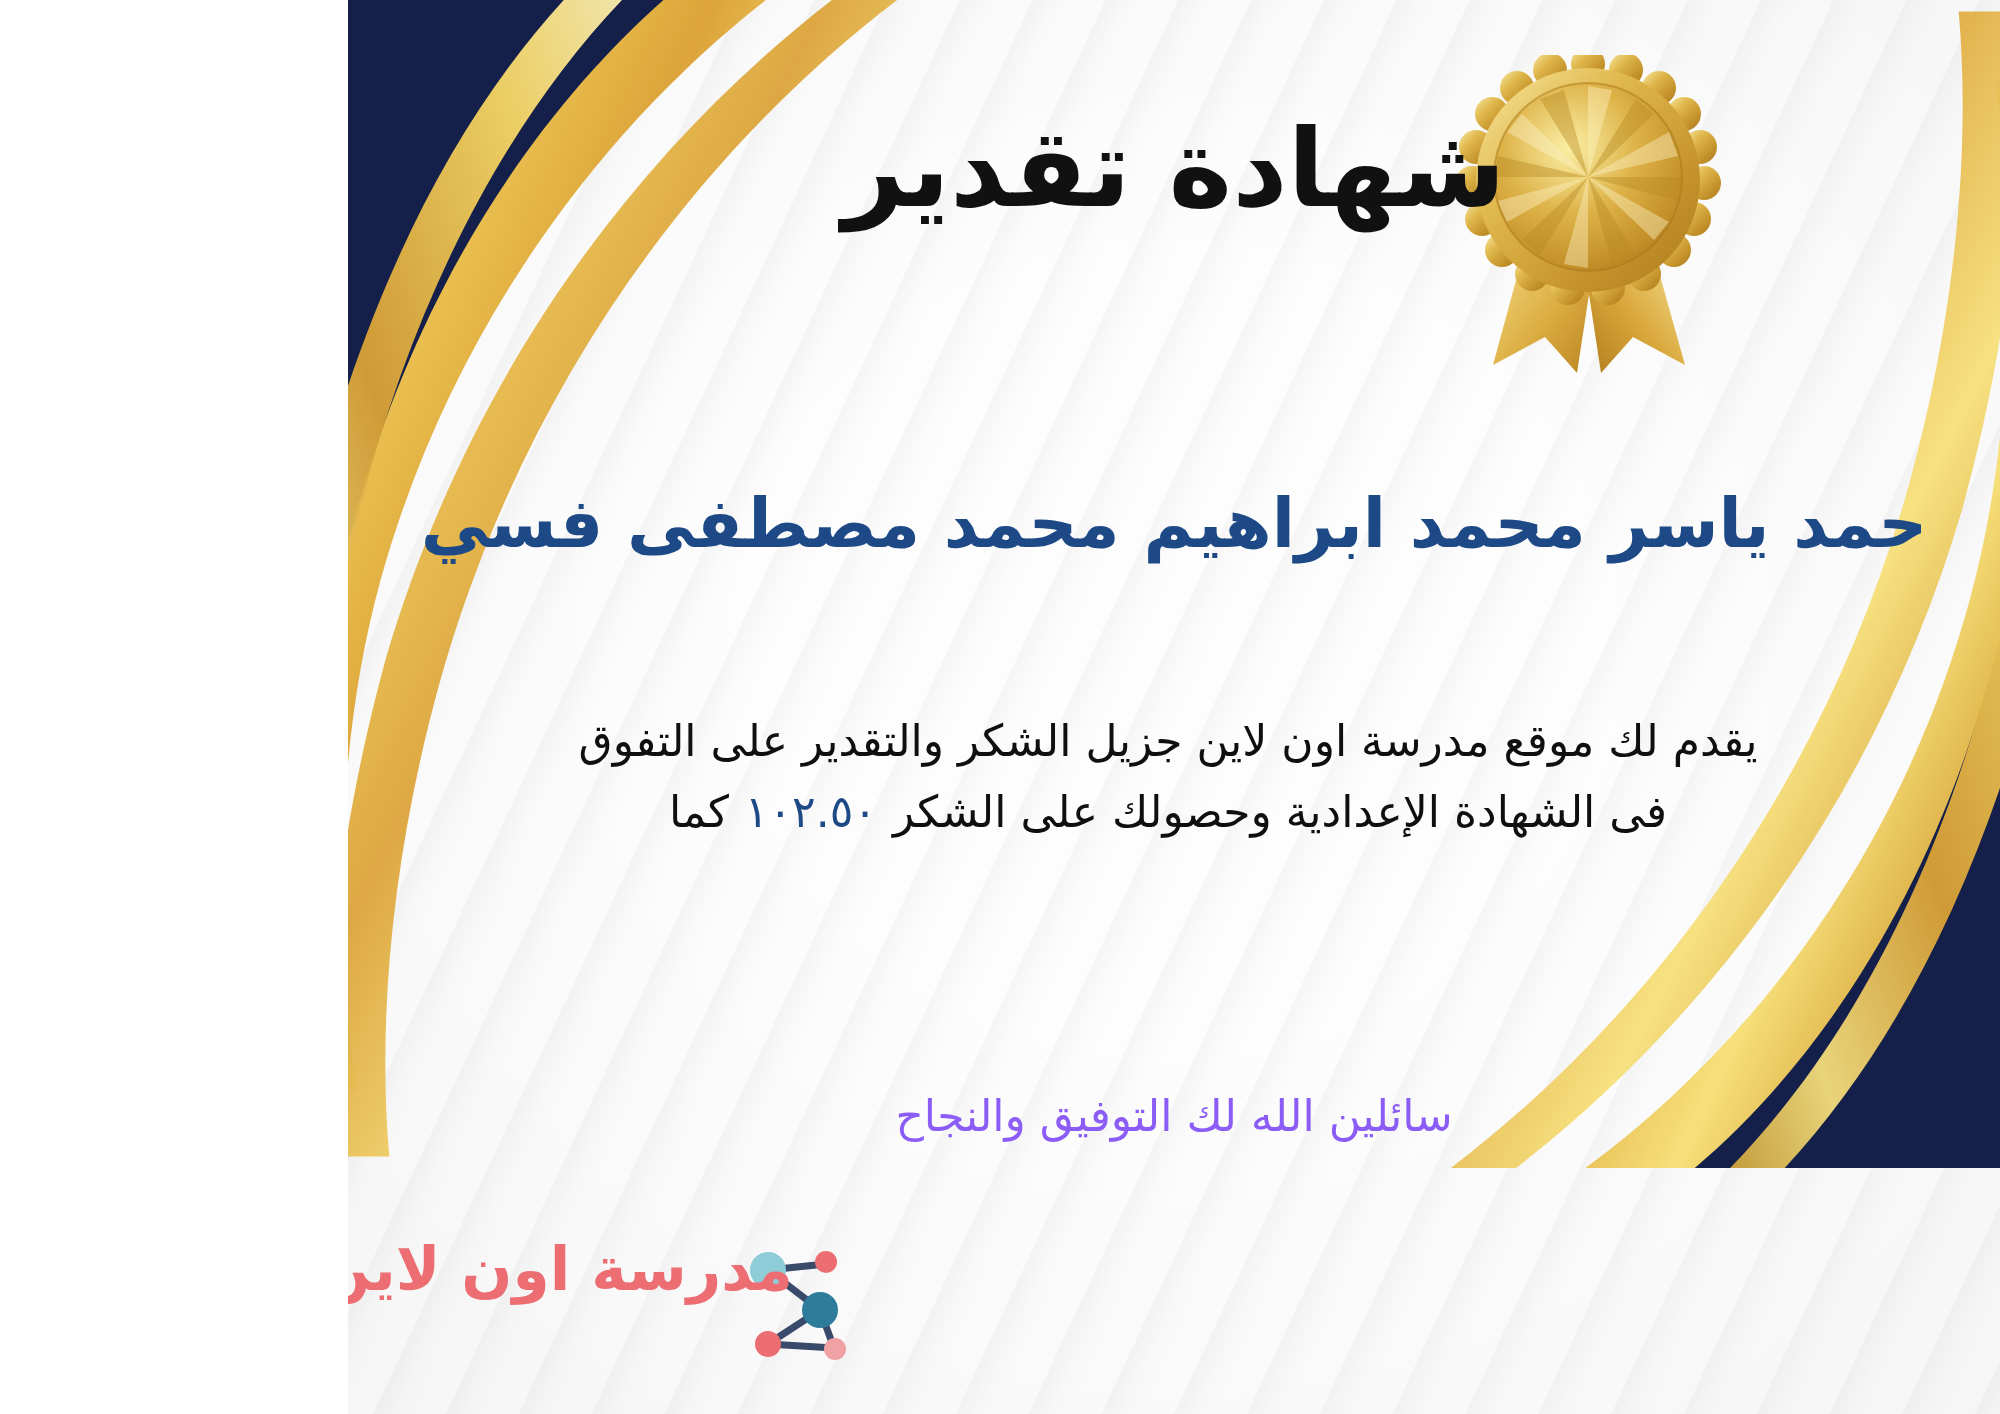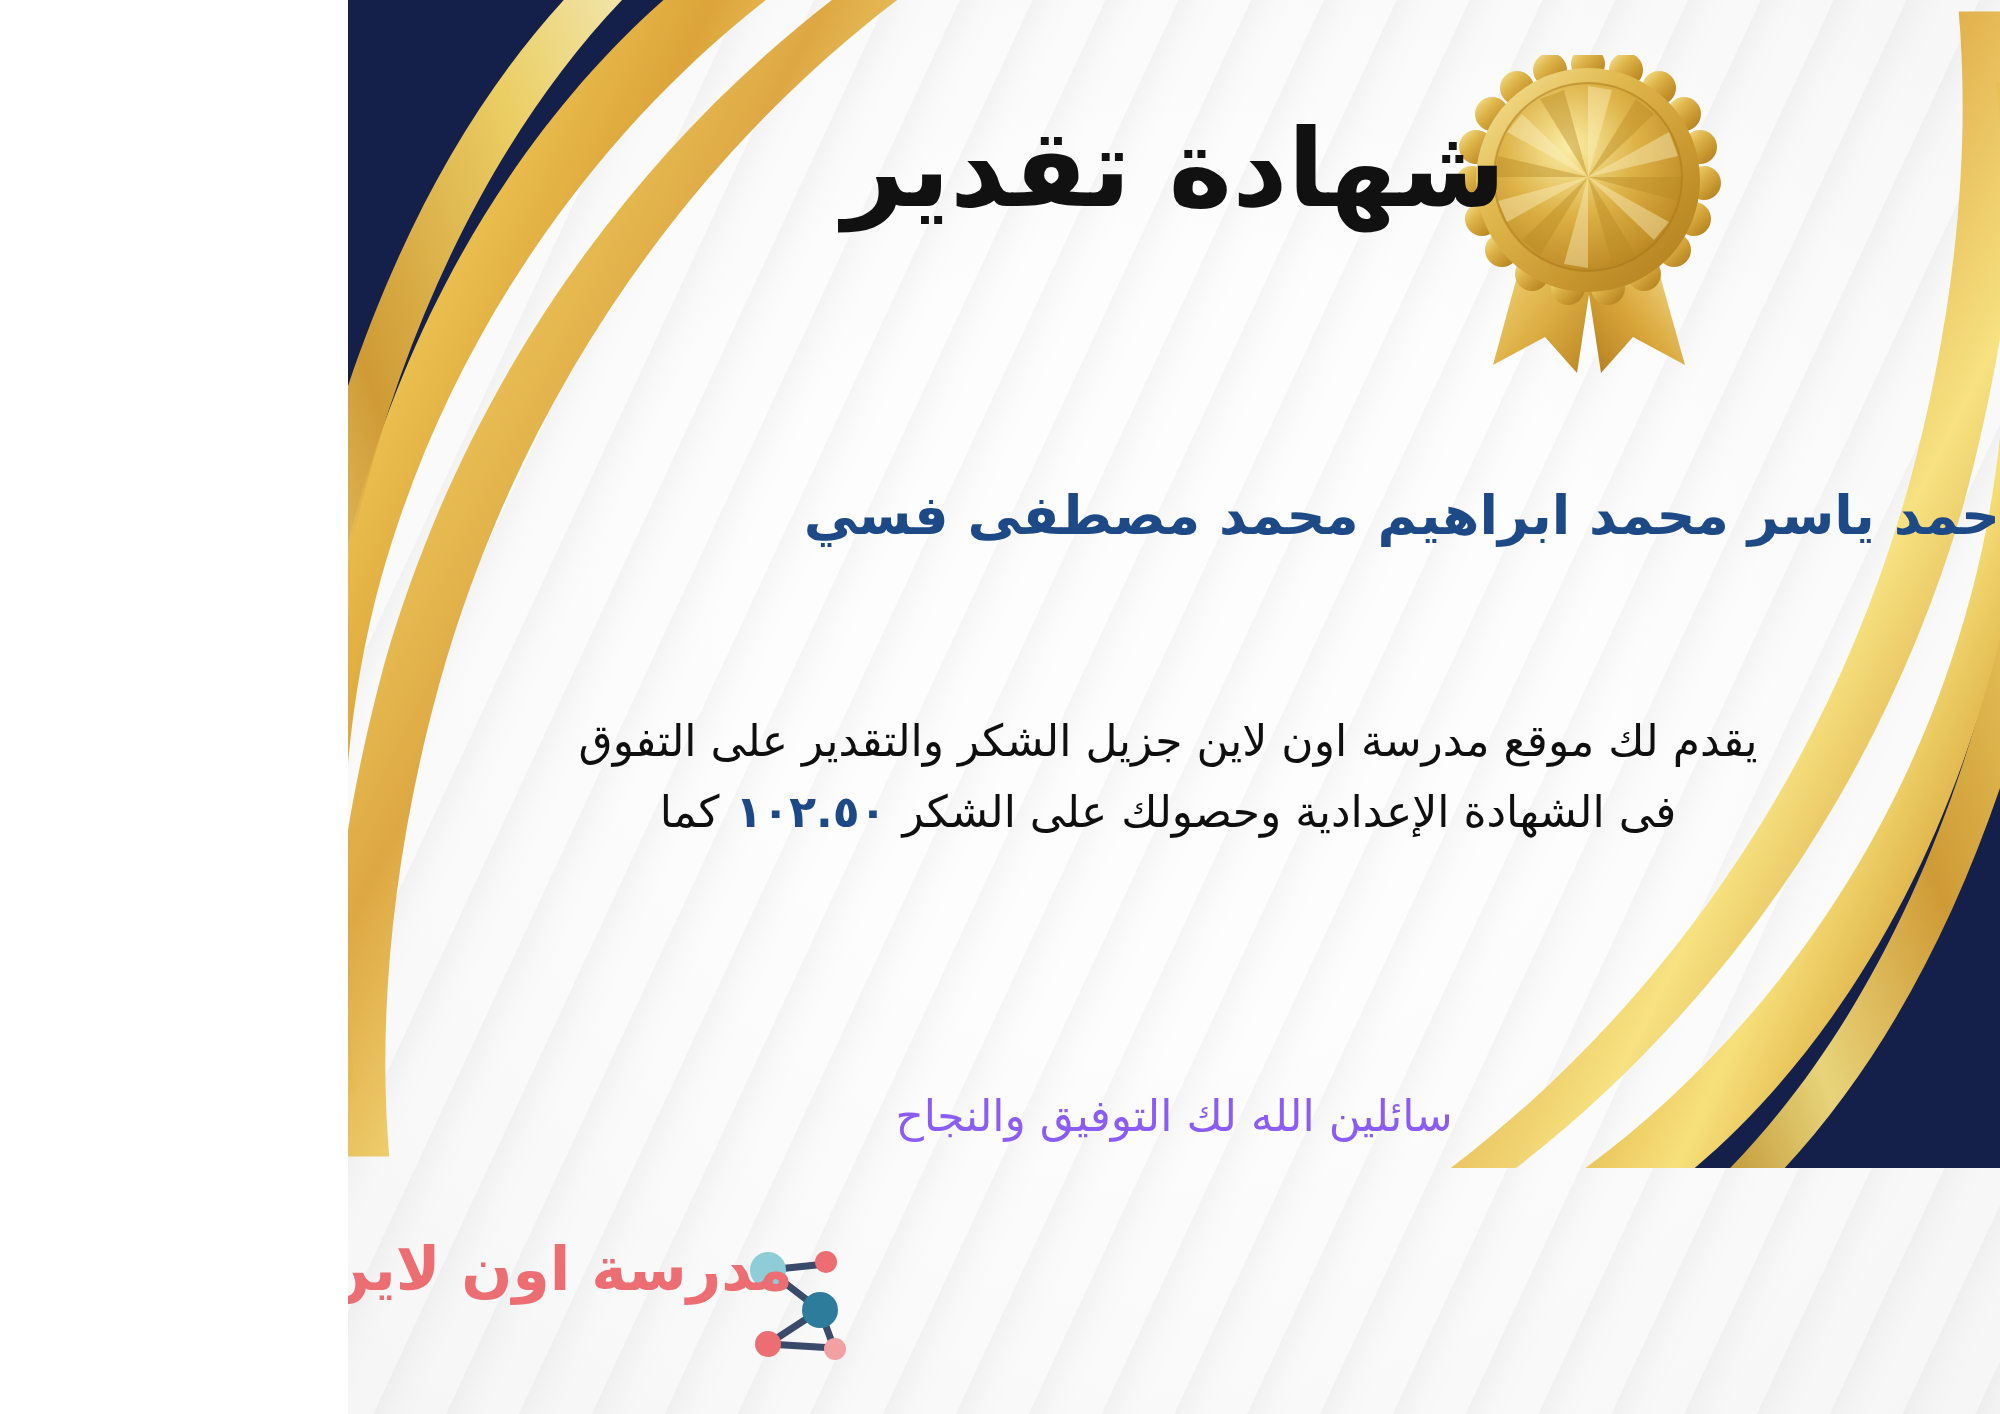--- a/index.html
+++ b/index.html
@@ -55,41 +55,41 @@
     font-size:108px;
     font-weight:700;
     color:#111111;
     letter-spacing:2px;
     line-height:1.1;
   }
 
   .name{
     position:absolute;
     top:485px; left:0; right:0;
-    text-align:right;
-    font-size:54px;
+    text-align:center;
+    font-size:68px;
     font-weight:700;
     color:#1d4a86;
     white-space:nowrap;
     line-height:1.15;
   }
 
   .body-text{
     position:absolute;
     top:705px;
     left:120px; right:132px;
     text-align:center;
     color:#0f0f0f;
     font-size:44px;
     line-height:1.62;
     font-weight:500;
   }
   .body-text .score{
     color:#1d4a86;
-    font-weight:700;
+    font-weight:400;
     letter-spacing:2px;
     padding:0 16px;
   }
   .body-line{ display:block; }
 
   .closing{
     position:absolute;
     top:1090px;
     left:120px; right:120px;
     text-align:center;

